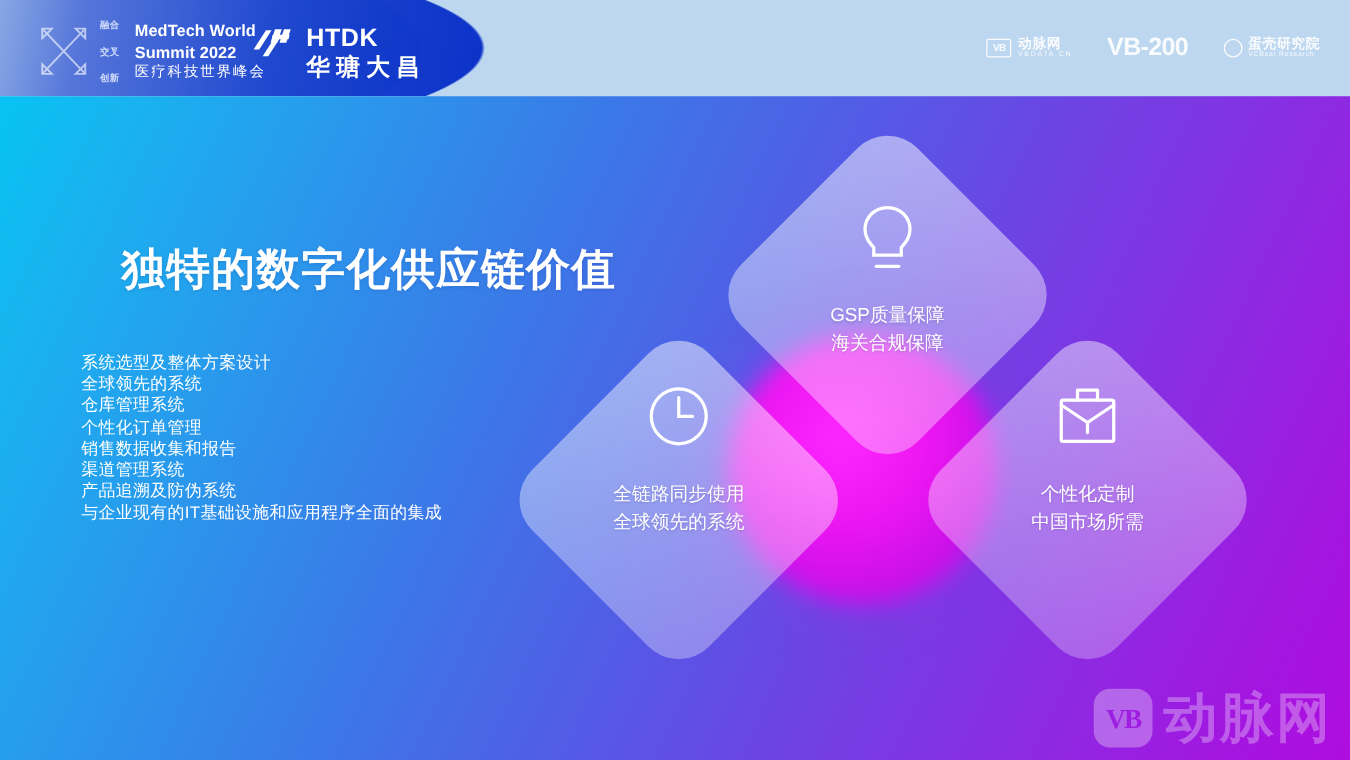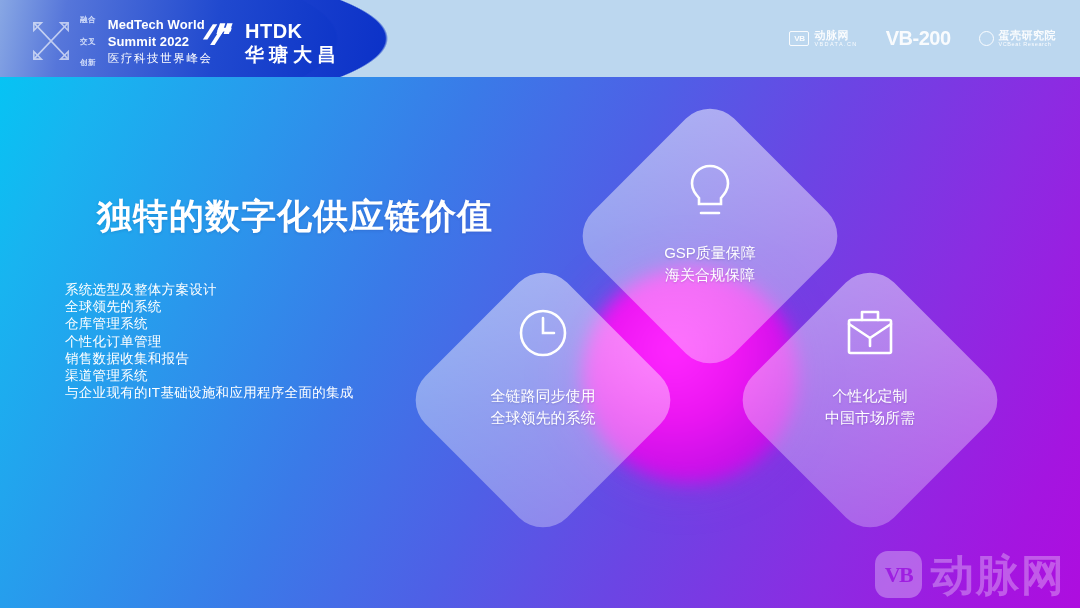--- a/index.html
+++ b/index.html
@@ -319,20 +319,21 @@
 
   <div class="headline">独特的数字化供应链价值</div>
 
   <ul class="bullets">
     <li>系统选型及整体方案设计</li>
     <li>全球领先的系统</li>
     <li>仓库管理系统</li>
     <li>个性化订单管理</li>
     <li>销售数据收集和报告</li>
     <li>渠道管理系统</li>
+    <li>产品追溯及防伪系统</li>
     <li>与企业现有的IT基础设施和应用程序全面的集成</li>
   </ul>
 
   <div class="watermark">
     <div class="wm-badge">VB</div>
     <div class="wm-cn">动脉网</div>
   </div>
 
 </div>
 

